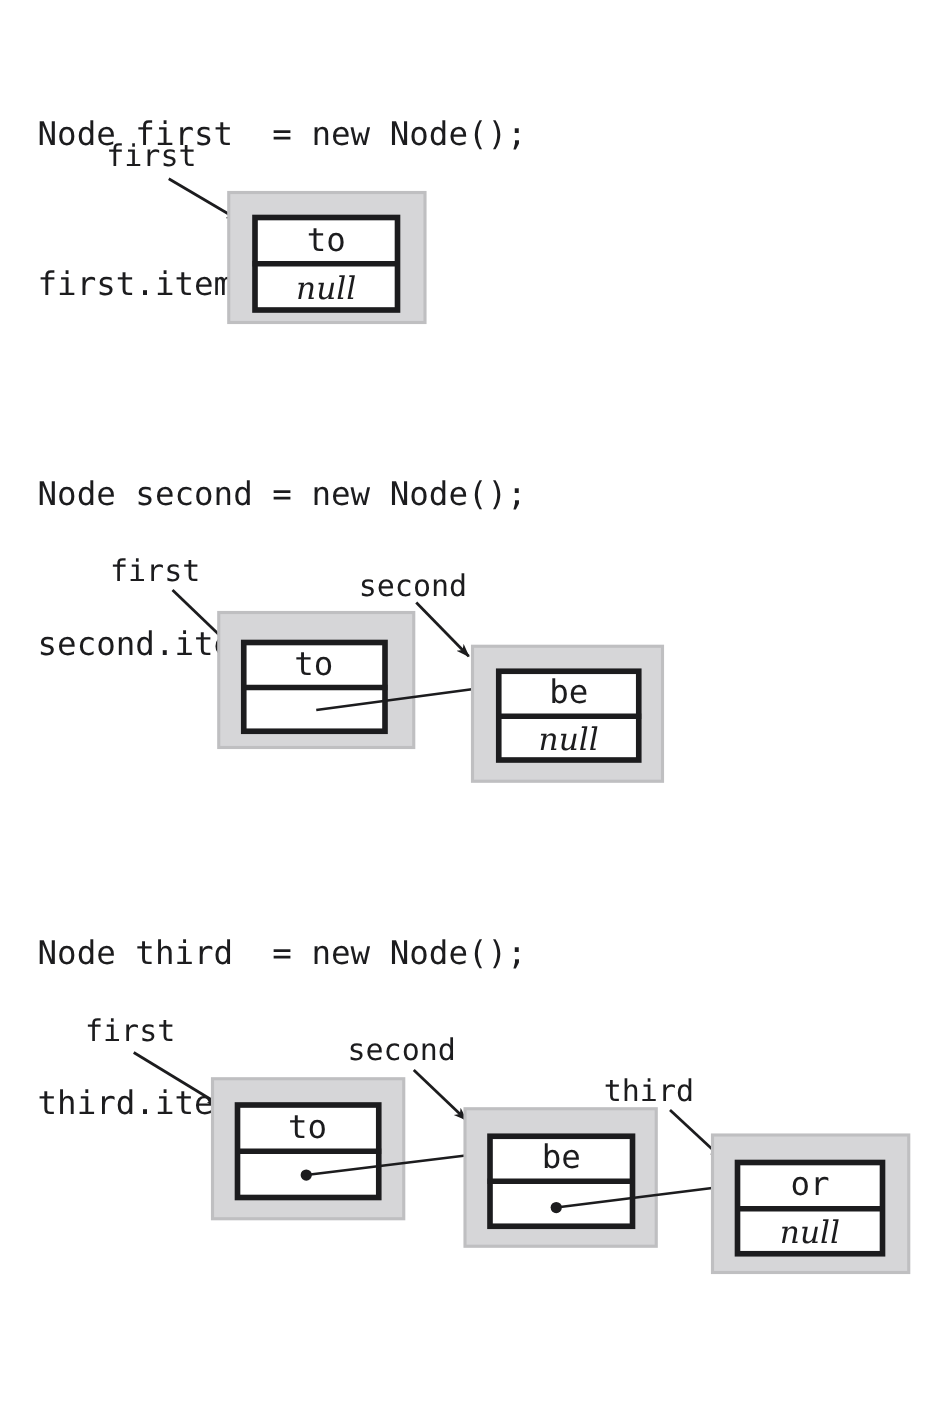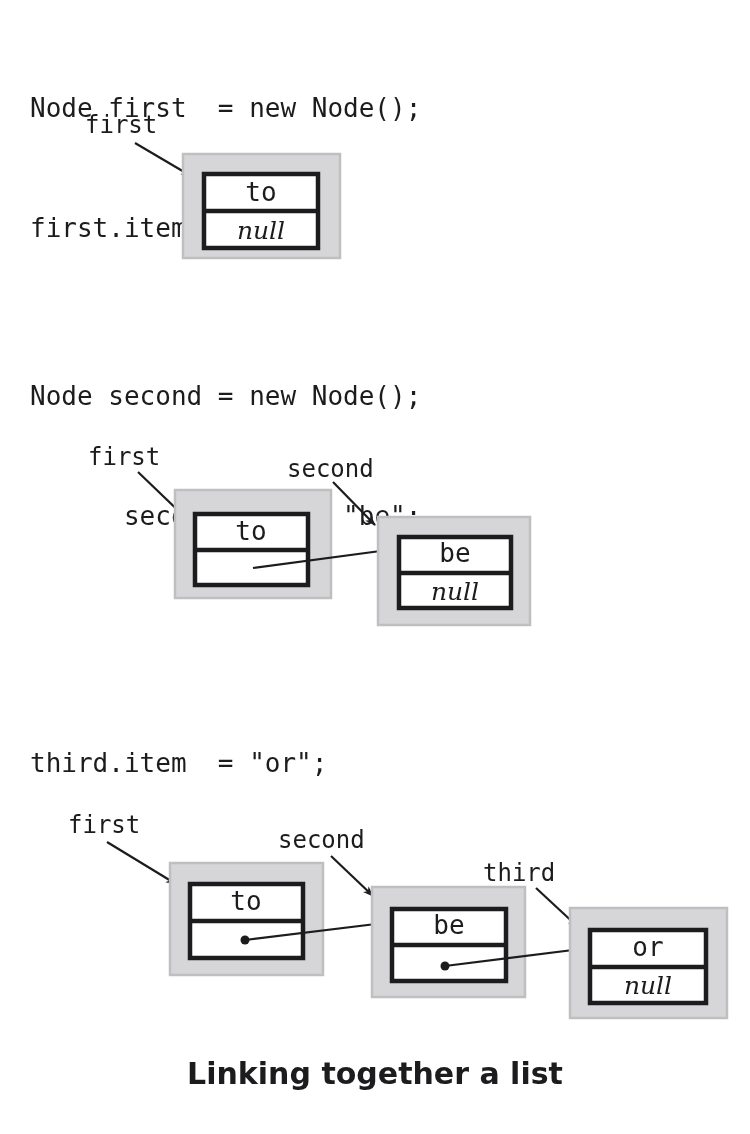--- a/index.html
+++ b/index.html
@@ -76,21 +76,21 @@
     </defs>
     <text class="mono-label" x="85" y="38">first</text>
     <line class="arrow" x1="135" y1="48" x2="191" y2="81" marker-end="url(#m1)"></line>
     <rect class="panel" x="183" y="59" width="157" height="104"></rect>
     <rect class="frame" x="204" y="79" width="114" height="74"></rect>
     <line class="divider" x1="202" y1="116" x2="320" y2="116"></line>
     <text class="cell-item" x="261" y="106">to</text>
     <text class="cell-null" x="261" y="144">null</text>
   </svg>
 
-  <div class="code-block" style="top:296px;text-align:right;">
+  <div class="code-block" style="top:296px;">
     <div class="code-line">Node second = new Node();</div>
     <div class="code-line">second.item = "be";</div>
   </div>
 
   <svg class="diagram-svg" style="top:440px;" width="750" height="200" viewBox="0 0 750 200">
     <defs>
       <marker id="m2" markerWidth="12" markerHeight="10" refX="10" refY="4.5" orient="auto" markerUnits="userSpaceOnUse">
         <path d="M0,0.5 L11,4.5 L0,8.5 L3,4.5 Z" fill="#1c1c1e"></path>
       </marker>
     </defs>
@@ -107,20 +107,21 @@
     <line class="arrow" x1="253" y1="128" x2="388" y2="110" marker-end="url(#m2)"></line>
 
     <rect class="panel" x="378" y="77" width="152" height="108"></rect>
     <rect class="frame" x="399" y="97" width="112" height="71"></rect>
     <line class="divider" x1="397" y1="133" x2="513" y2="133"></line>
     <text class="cell-item" x="455" y="122">be</text>
     <text class="cell-null" x="455" y="160">null</text>
   </svg>
 
   <div class="code-block" style="top:663px;">
+    <div class="code-line">Node third  = new Node();</div>
     <div class="code-line">third.item  = "or";</div>
   </div>
 
   <svg class="diagram-svg" style="top:800px;" width="750" height="235" viewBox="0 0 750 235">
     <defs>
       <marker id="m3" markerWidth="12" markerHeight="10" refX="10" refY="4.5" orient="auto" markerUnits="userSpaceOnUse">
         <path d="M0,0.5 L11,4.5 L0,8.5 L3,4.5 Z" fill="#1c1c1e"></path>
       </marker>
     </defs>
     <text class="mono-label" x="68" y="33">first</text>
@@ -144,15 +145,14 @@
     <circle class="dot" cx="445" cy="166" r="4.5"></circle>
     <line class="arrow" x1="445" y1="166" x2="581" y2="149" marker-end="url(#m3)"></line>
 
     <rect class="panel" x="570" y="108" width="157" height="110"></rect>
     <rect class="frame" x="590" y="130" width="116" height="73"></rect>
     <line class="divider" x1="588" y1="167" x2="708" y2="167"></line>
     <text class="cell-item" x="648" y="156">or</text>
     <text class="cell-null" x="648" y="194">null</text>
   </svg>
 
-  <div class="caption">Linking together a list</div>
 
 </div>
 
 </body></html>

